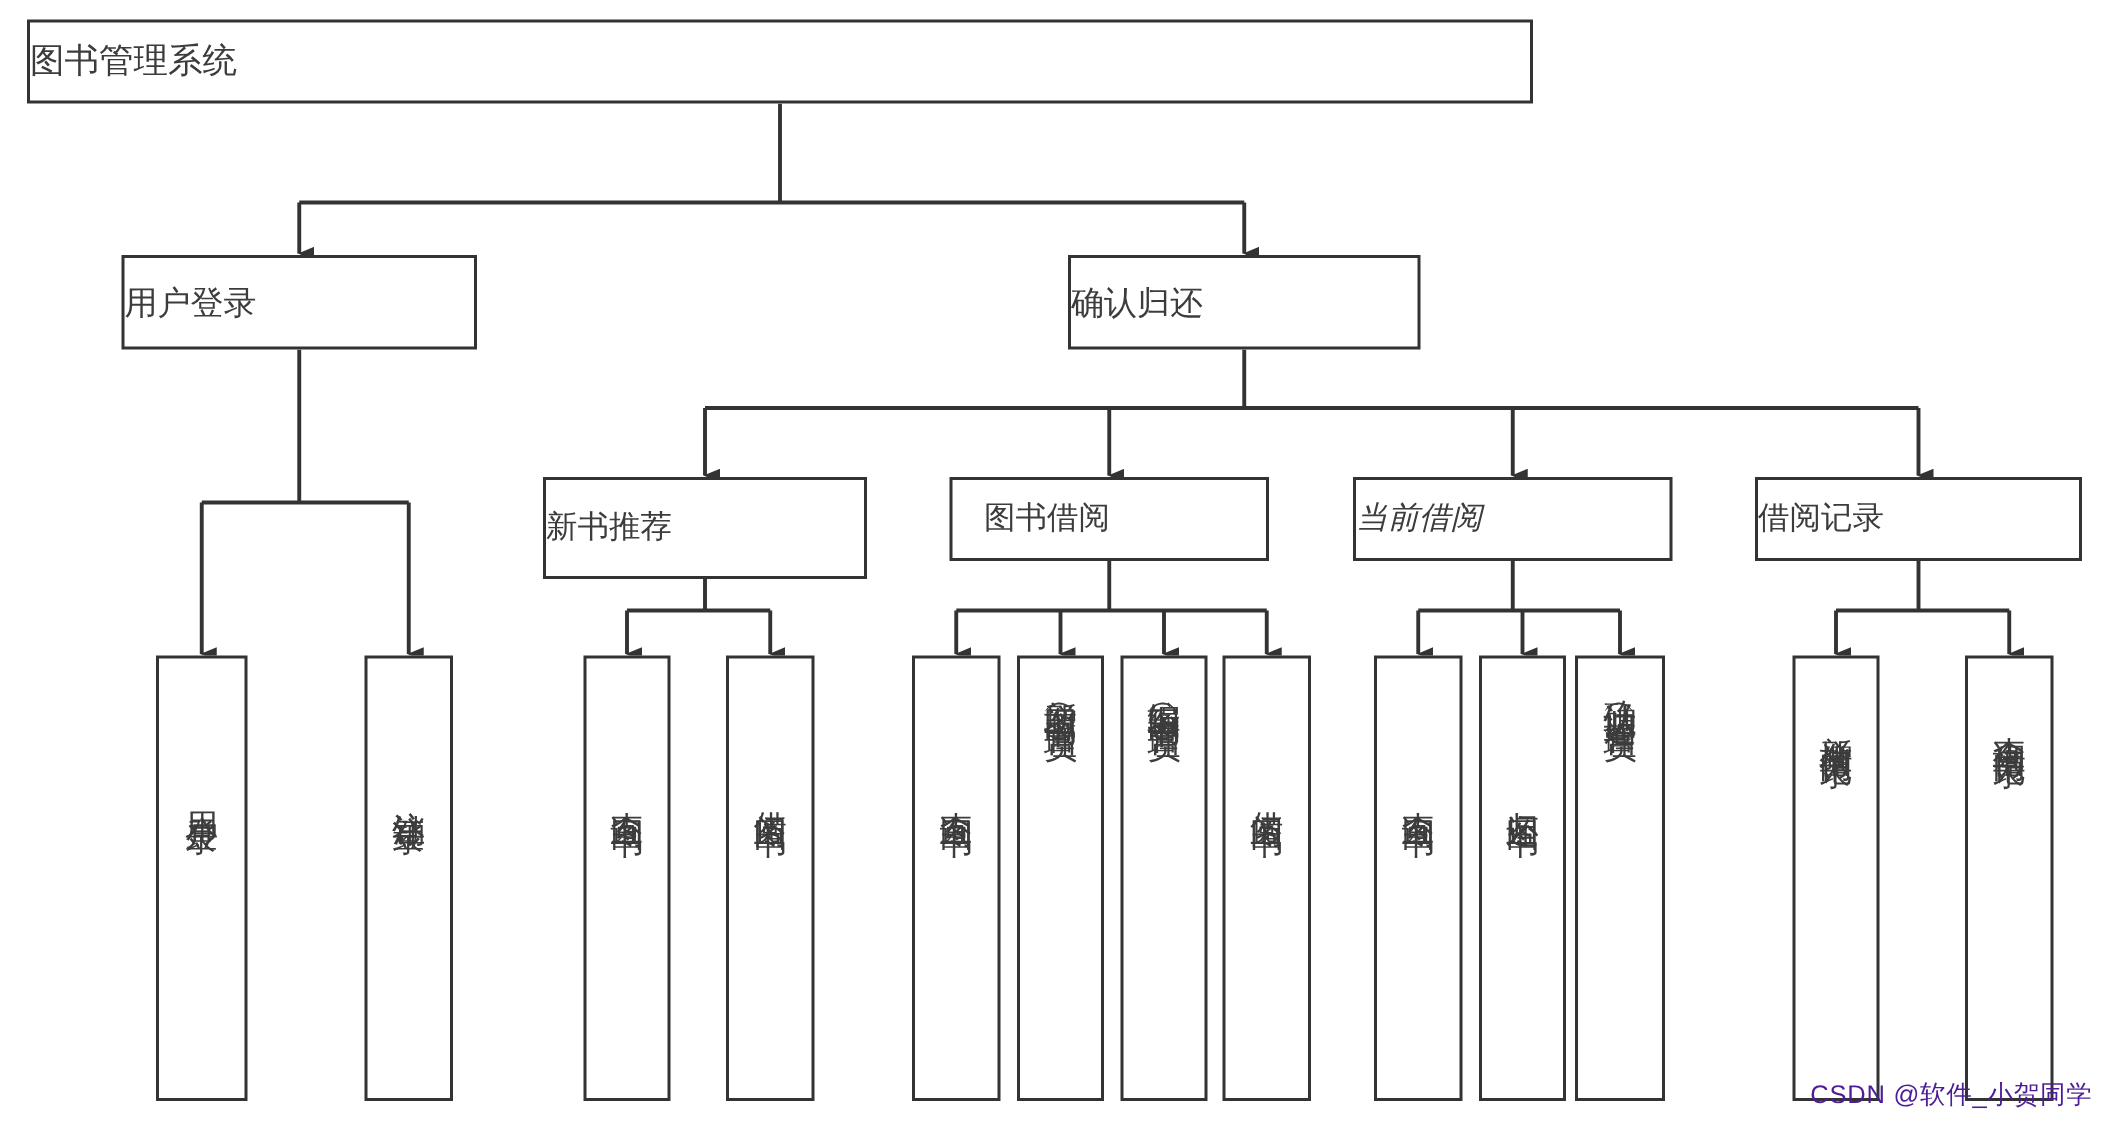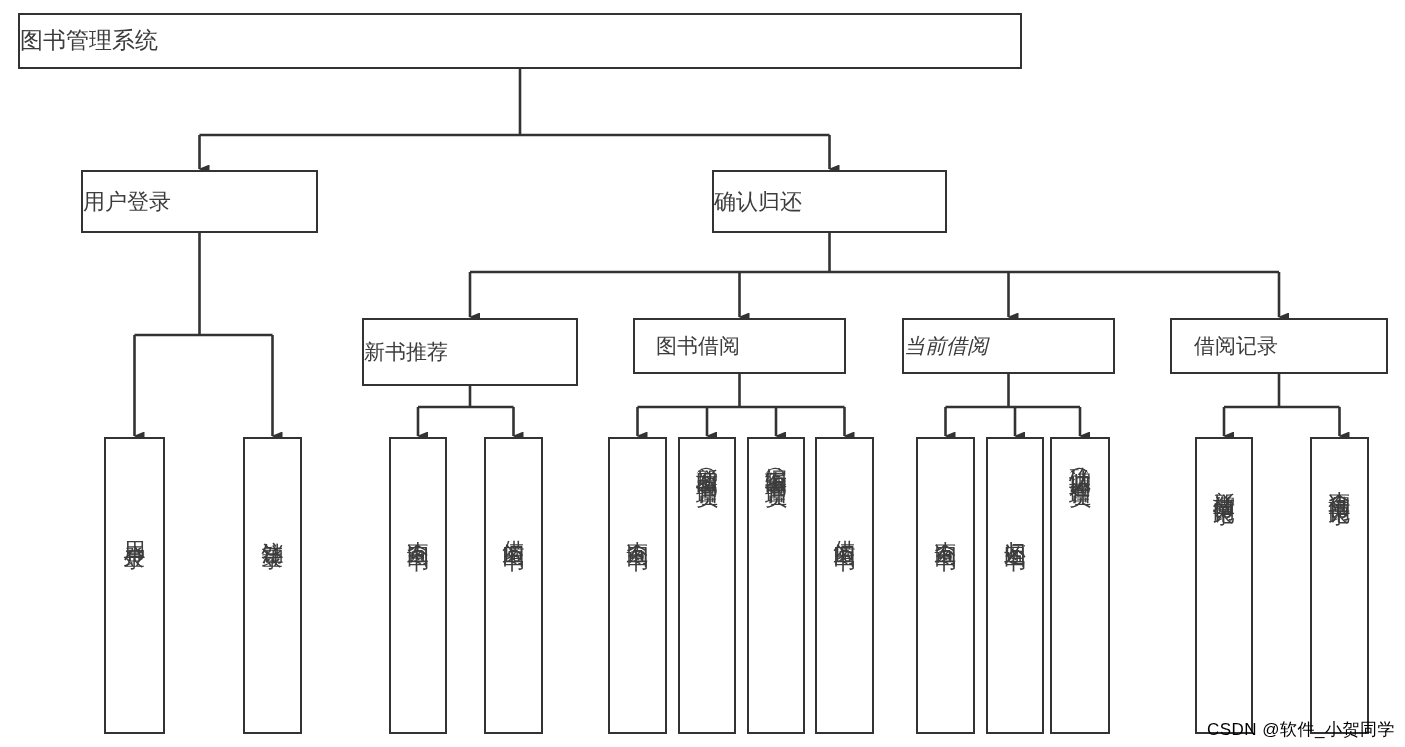--- a/index.html
+++ b/index.html
@@ -64,21 +64,21 @@
     padding-top: 78px;
   }
   .lvl-leaf.leaf-mid .node-label {
     padding-top: 28px;
   }
   #watermark {
     position: absolute;
     right: 10px;
     bottom: 6px;
     font-size: 17px;
-    color: #000000;
+    color: #4c1d95;
     letter-spacing: 0.5px;
     font-family: "Liberation Sans", "DejaVu Sans", sans-serif;
     user-select: none;
     pointer-events: none;
   }
 </style>
 </head>
 <body>
 
 <div id="diagram-root">
@@ -138,21 +138,21 @@
       </div>
       <div class="node-box lvl-3" style="left: 362px; top: 318px; width: 216px; height: 68px;">
         <span class="node-label">新书推荐</span>
       </div>
       <div class="node-box lvl-3" style="left: 633px; top: 318px; width: 213px; height: 56px; padding-left: 21px;">
         <span class="node-label">图书借阅</span>
       </div>
       <div class="node-box lvl-3" style="left: 902px; top: 318px; width: 213px; height: 56px; font-style: italic;">
         <span class="node-label">当前借阅</span>
       </div>
-      <div class="node-box lvl-3" style="left: 1170px; top: 318px; width: 218px; height: 56px; padding-left: 22px;">
+      <div class="node-box lvl-3" style="left: 1170px; top: 318px; width: 218px; height: 56px;">
         <span class="node-label">借阅记录</span>
       </div>
       <div class="node-box lvl-leaf leaf-short" style="left: 104px; top: 437px; width: 61px; height: 297px;">
         <span class="node-label">用户登录</span>
       </div>
       <div class="node-box lvl-leaf leaf-short" style="left: 243px; top: 437px; width: 59px; height: 297px;">
         <span class="node-label">注销登录</span>
       </div>
       <div class="node-box lvl-leaf leaf-short" style="left: 389px; top: 437px; width: 58px; height: 297px;">
         <span class="node-label">查询图书</span>

